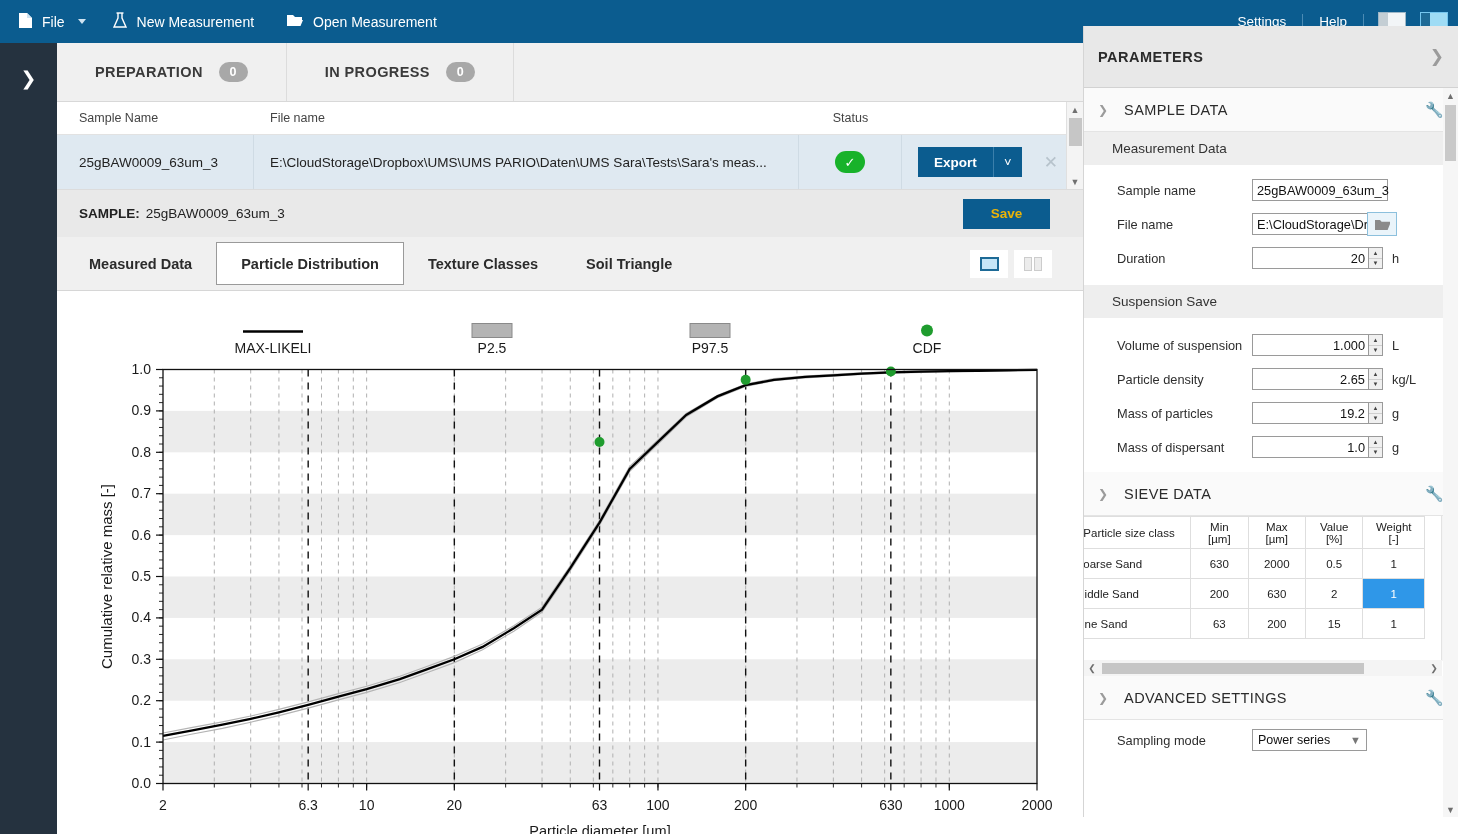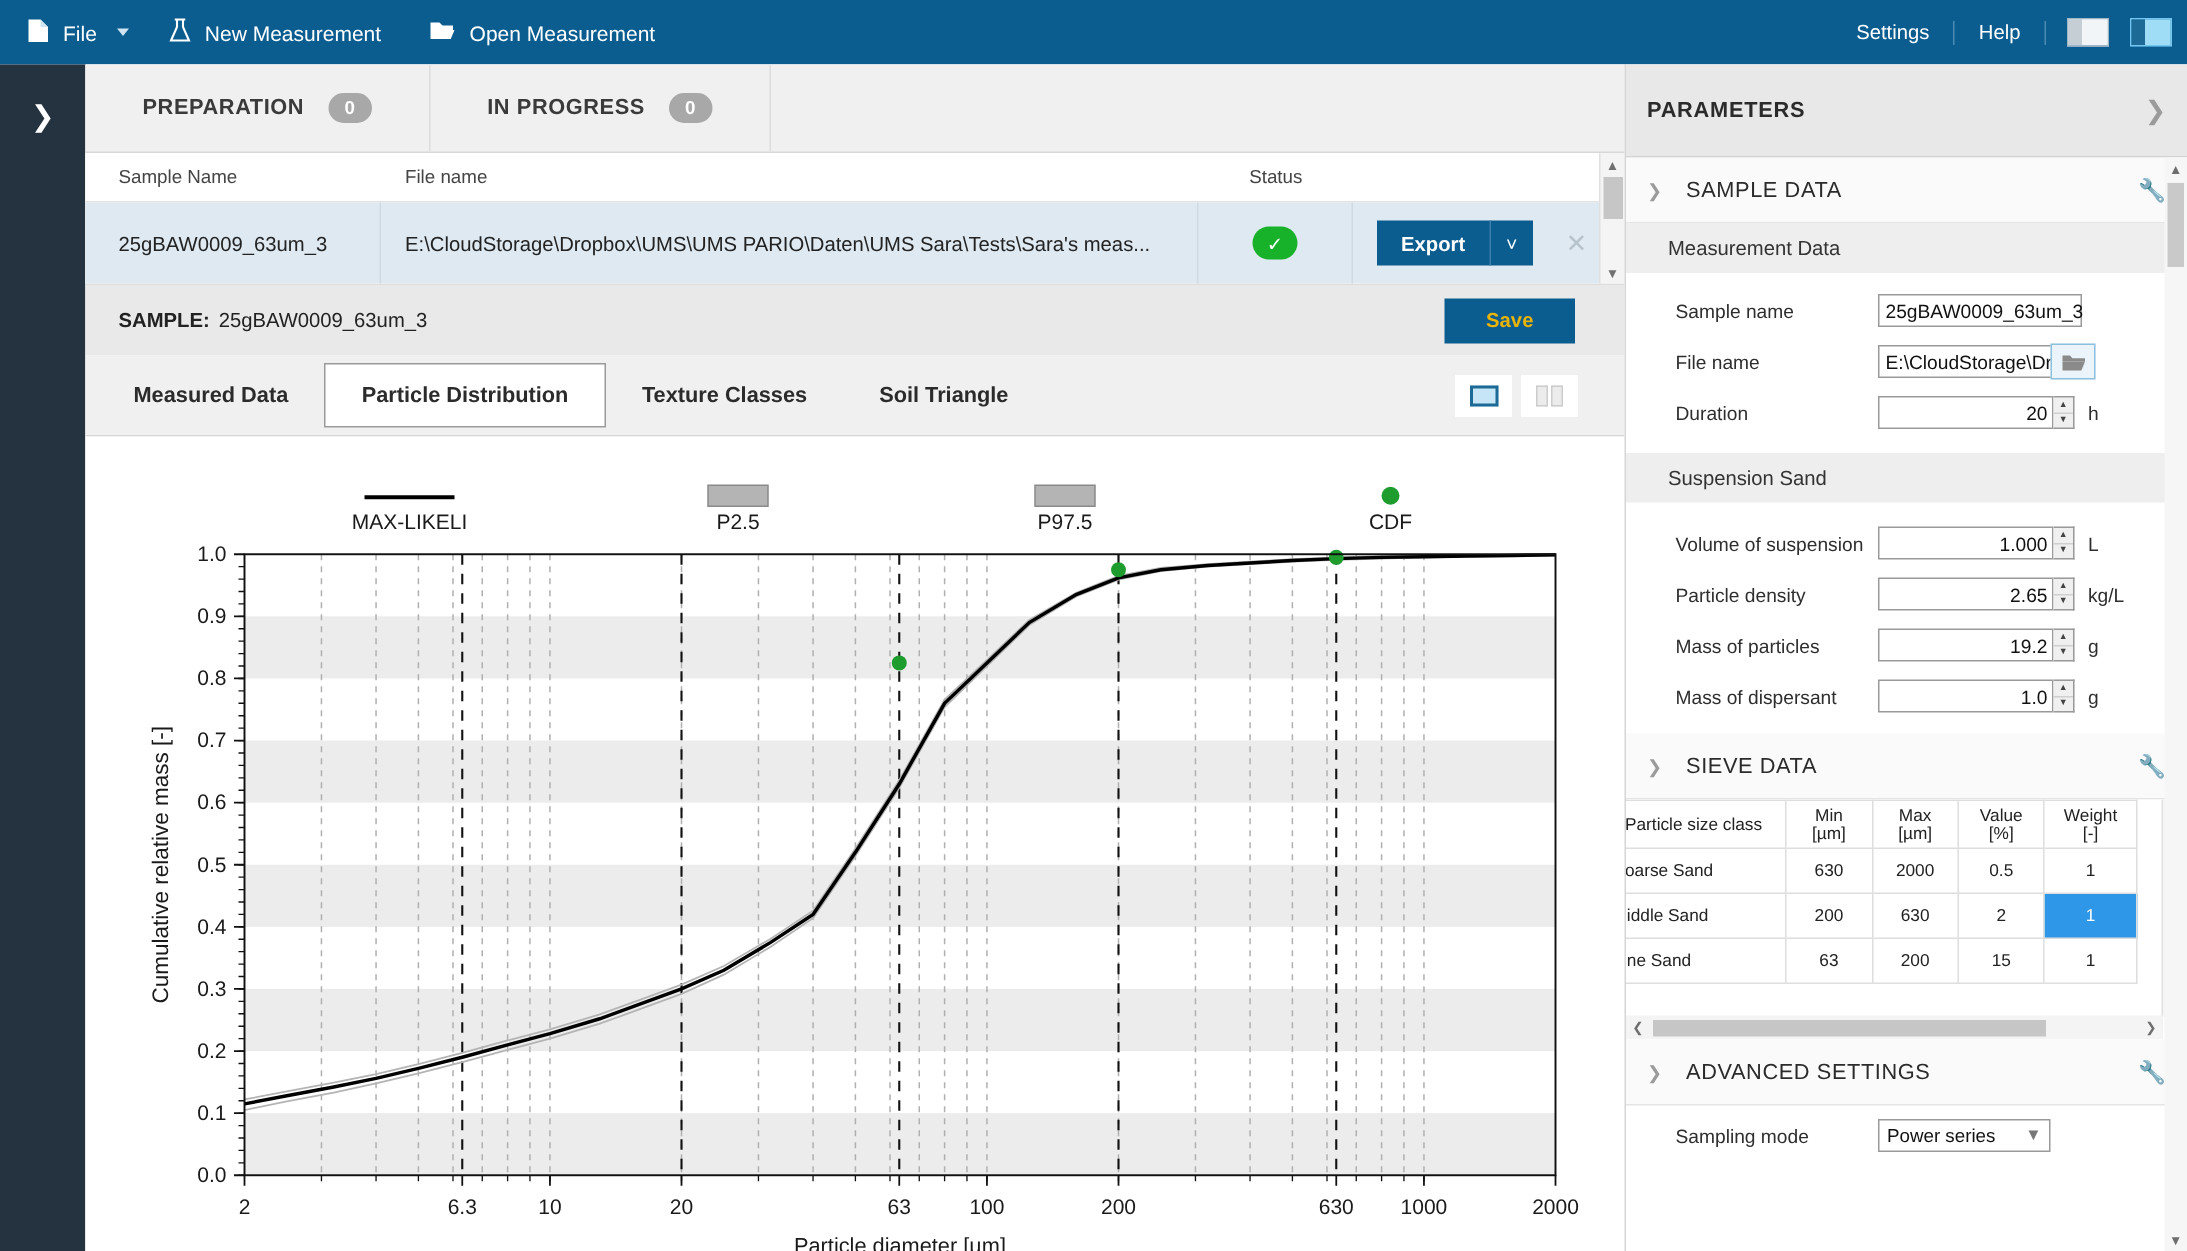--- a/index.html
+++ b/index.html
@@ -144,21 +144,21 @@
   .vt .single { width: 19px; height: 14px; border: 2px solid #1d6a96; background: #c6e6f7; }
   .vt .dual { display: flex; gap: 2px; }
   .vt .dual i { display: block; width: 8px; height: 14px; border: 1.5px solid #cccccc; background: #ececec; }
 
   
   .chartwrap { position: relative; width: 1026px; height: 577px; background: #ffffff; }
   .chart-svg { position: absolute; left: 0; top: 0; }
 
   
   .rpanel {
-    position: absolute; left: 1083px; top: 43px; width: 375px; height: 791px;
+    position: absolute; left: 1083px; top: 26px; width: 375px; height: 791px;
     background: #ffffff; border-left: 1px solid #d5d5d5;
   }
   .rp-head {
     height: 62px; background: #e8e8e8; display: flex; align-items: center;
     padding: 0 14px 0 14px; border-bottom: 1px solid #d2d2d2;
   }
   .rp-head .t { font-size: 14.5px; font-weight: bold; color: #2b2b2b; letter-spacing: .5px; }
   .rp-head .chev { margin-left: auto; color: #9b9b9b; font-size: 17px; cursor: pointer; }
   .sect-head {
     height: 44px; display: flex; align-items: center; gap: 16px;
@@ -555,21 +555,21 @@
       <span class="flab">Duration</span>
       <span class="fin num" style="width:117px">20</span>
       <span class="spin">
           <i>▲</i>
           <i>▼</i>
         </span>
       <span class="unit">h</span>
     </div>
 
     <div style="height:10px"></div>
-    <div class="subhead">Suspension Sand</div>
+    <div class="subhead">Suspension Save</div>
     <div style="height:10px"></div>
 
     <div class="frow">
       <span class="flab">Volume of suspension</span>
       <span class="fin num" style="width:117px">1.000</span>
       <span class="spin">
           <i>▲</i>
           <i>▼</i>
         </span>
       <span class="unit">L</span>

